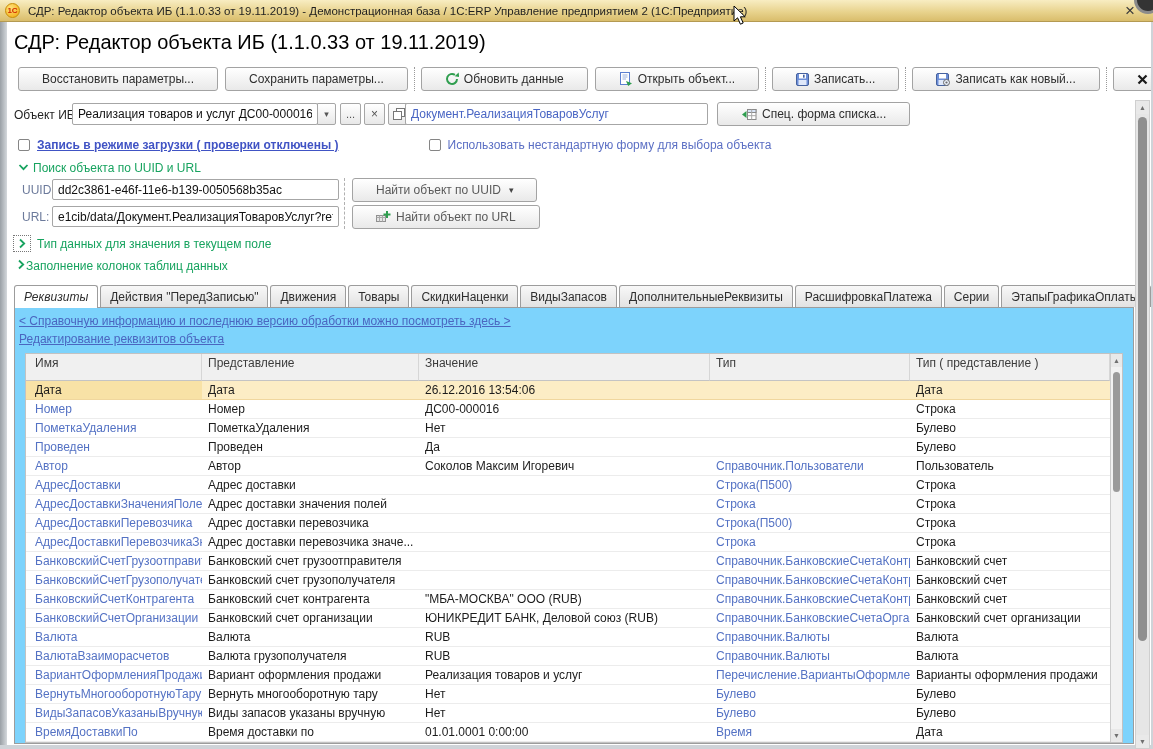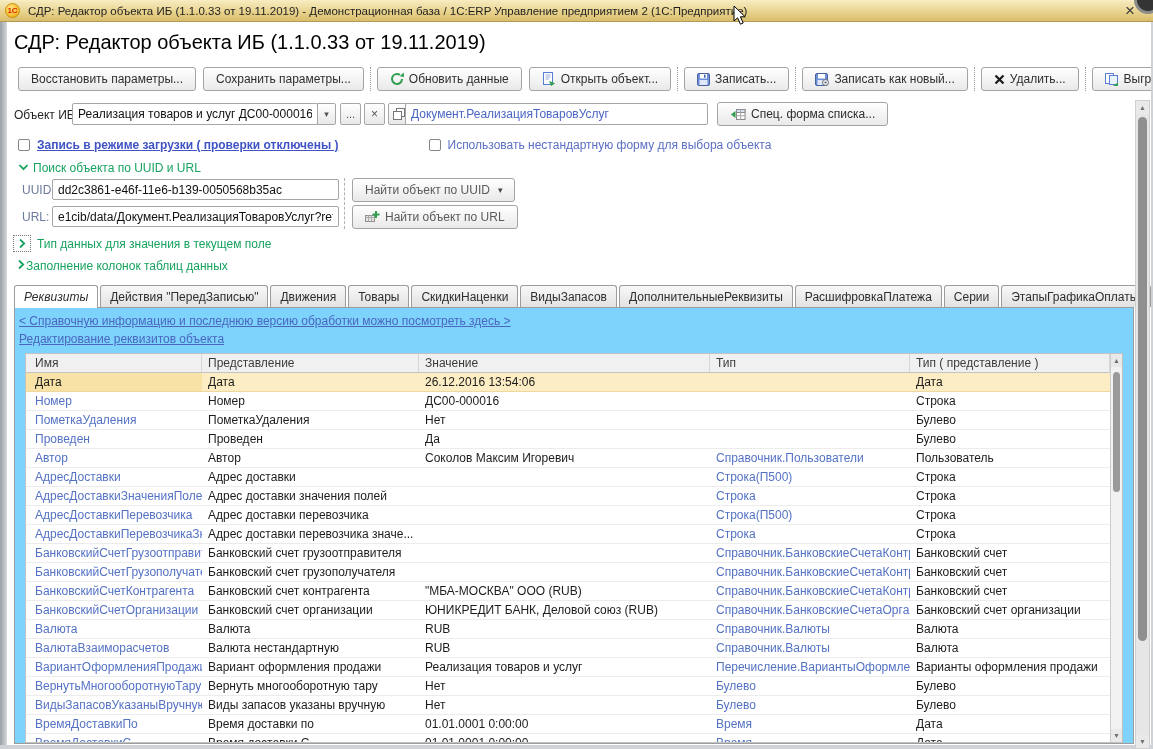--- a/index.html
+++ b/index.html
@@ -19,21 +19,21 @@
     background:#343434; border:3px solid #8b8b8b; z-index:40; }
   .frame-left { position:absolute; left:0; top:22px; width:7px; height:727px;
     background:linear-gradient(90deg,#9aa0a6,#d4d8dc); z-index:25;}
   .frame-bottom { position:absolute; left:0; top:745px; width:1153px; height:4px; background:#cfd3d8; z-index:25;}
   .frame-right { position:absolute; right:0; top:22px; width:2px; height:727px; background:#cfd3d8; z-index:25;}
 
   .page-title { position:absolute; left:14px; top:31px; font-size:20px; color:#000; font-weight:400; }
 
   
   .toolbar { position:absolute; left:18px; top:66px; display:flex; align-items:center; height:26px; }
-  .btn { display:inline-flex; align-items:center; gap:5px; padding:0 12px; height:24px;
+  .btn { display:inline-flex; align-items:center; gap:5px; padding:0 23px; height:24px;
     border:1px solid #a3a3a3; border-radius:3px; background:linear-gradient(#ffffff,#e9e9e9);
     font-size:12px; color:#2e2e2e; white-space:nowrap; cursor:default; }
   .btn .ic { display:inline-flex; align-items:center; }
   .vsep { border-left:1px dotted #9a9a9a; height:24px; margin:0 6px; }
   .tb-gap { width:7px; }
   .dd-arrow { font-size:9px; color:#444; margin-left:3px; }
 
   
   .obj-label { position:absolute; left:14px; top:108px; font-size:12px; color:#1f1f1f; }
   .tinput { position:absolute; height:22px; border:1px solid #a6a6a6; border-radius:2px;
@@ -84,21 +84,21 @@
   .panel { position:absolute; left:14px; top:307px; width:1120px; height:437px;
     border:1px solid #9c9c9c; background:#7dd3fc; z-index:4; }
   .plink { position:absolute; font-size:12px; color:#4a66c0; text-decoration:underline; white-space:nowrap; }
   #plink1 { left:4px; top:6px; }
   #plink2 { left:4px; top:24px; }
 
   
   .tablewrap { position:absolute; left:10px; top:45px; width:1098px; height:390px;
     border:1px solid #c2c2c2; overflow:hidden; display:flex; }
   .tdata { width:1084px; }
-  .thead { display:flex; height:19px; background:#f0f0f0; }
+  .thead { display:flex; height:27px; background:#f0f0f0; }
   .th { font-size:12px; color:#3c3c3c; padding:2px 6px; border-right:1px solid #d6d6d6;
     border-bottom:1px solid #c4c4c4; white-space:nowrap; overflow:hidden; }
   .tbody { overflow:hidden; height:370px; }
   .trow { display:flex; height:19px; border-bottom:1px solid #ececec; background:#fff; }
   .trow.selected { background:#fcedc5; border-bottom:1px solid #f0d79e; }
   .trow.selected .c0 { background:#f8e2a6; }
   .cell { font-size:12px; padding:2px 6px; white-space:nowrap; overflow:hidden; color:#1c1c1c; }
   .c0 { width:176px; padding-left:9px;} .c1 { width:217px; } .c2 { width:291px; } .c3 { width:200px; } .c4 { width:200px; }
   .cell.blue { color:#5472c4; }
 
@@ -406,21 +406,21 @@
           </div>
           <div class="trow">
             <div class="cell c0 blue">Валюта</div>
             <div class="cell c1">Валюта</div>
             <div class="cell c2">RUB</div>
             <div class="cell c3 blue">Справочник.Валюты</div>
             <div class="cell c4">Валюта</div>
           </div>
           <div class="trow">
             <div class="cell c0 blue">ВалютаВзаиморасчетов</div>
-            <div class="cell c1">Валюта нестандартную</div>
+            <div class="cell c1">Валюта грузополучателя</div>
             <div class="cell c2">RUB</div>
             <div class="cell c3 blue">Справочник.Валюты</div>
             <div class="cell c4">Валюта</div>
           </div>
           <div class="trow">
             <div class="cell c0 blue">ВариантОформленияПродажи</div>
             <div class="cell c1">Вариант оформления продажи</div>
             <div class="cell c2">Реализация товаров и услуг</div>
             <div class="cell c3 blue">Перечисление.ВариантыОформлен...</div>
             <div class="cell c4">Варианты оформления продажи</div>

